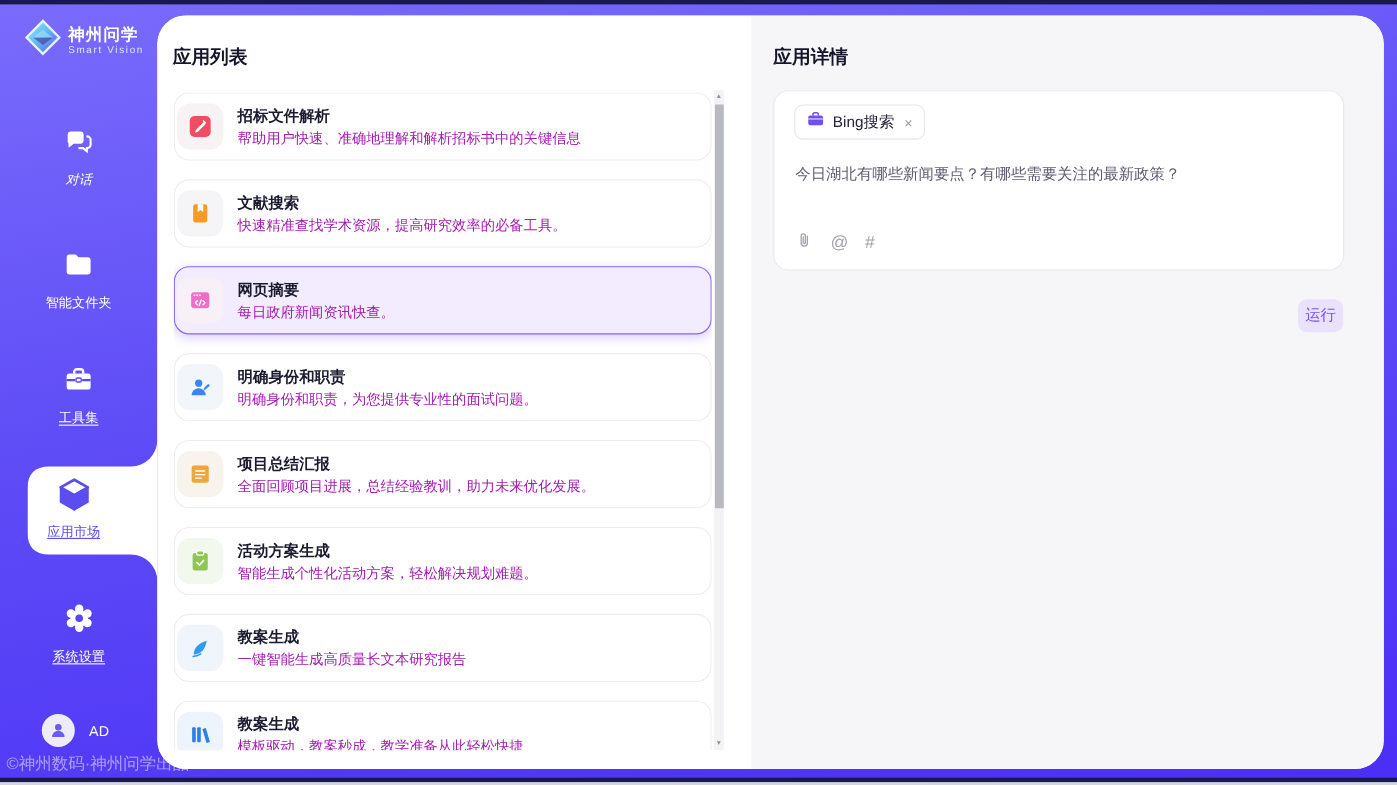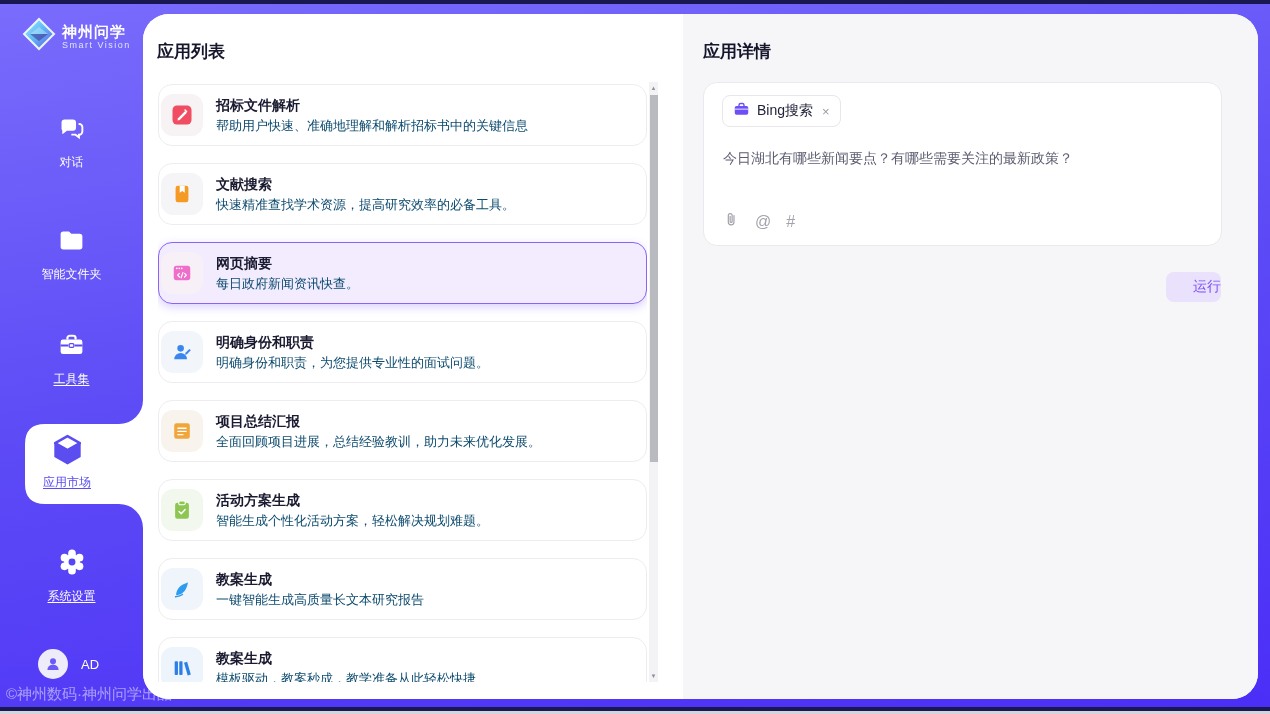--- a/index.html
+++ b/index.html
@@ -22,53 +22,53 @@
 
   .app-list { position:absolute; left:15px; top:70px; width:489px; height:598px; overflow:hidden; }
   .app-card { position:relative; height:62px; margin-bottom:17px; border:1px solid #ededf1;
               border-radius:14px; background:#fff; display:flex; align-items:center;
               padding:0 14px 0 2px; cursor:pointer; }
   .app-card.selected { border:1px solid var(--sel-border,#8a64f8); background:var(--sel-bg,#f2ecfe);
               box-shadow:0 3px 10px rgba(122,82,248,.28); }
   .card-icon { width:42px; height:42px; border-radius:12px; display:flex; align-items:center;
                justify-content:center; margin-right:13px; flex:none; background:#f5f5f7; }
   .card-title { font-size:14px; font-weight:bold; color:#1a1a30; line-height:16px; margin-bottom:5px; }
-  .card-desc { font-size:13px; color:#0c4a6e; line-height:15px; white-space:nowrap; }
+  .card-desc { font-size:13px; color:#a21caf; line-height:15px; white-space:nowrap; }
 
   .scrollbar { position:absolute; left:506px; top:68px; width:9px; height:600px; background:#f3f3f5; }
   .scroll-arrow { position:absolute; left:0; width:9px; text-align:center; font-size:6px; color:#90909a;
                   line-height:12px; cursor:pointer; }
   .scroll-arrow.up { top:0; }
   .scroll-arrow.down { bottom:0; }
   .scroll-thumb { position:absolute; top:13px; left:0.5px; width:8px; height:367px; background:#b9b9c0; }
 
   .detail-card { position:absolute; left:20px; top:68px; width:519px; height:164px; background:#fff;
                  border:1px solid #e9e9ee; border-radius:14px; }
   .chip { position:absolute; left:18px; top:12px; height:32px; border:1px solid #e6e6eb; border-radius:8px;
           display:inline-flex; align-items:center; padding:0 10px; gap:7px; background:#fff; cursor:pointer; }
   .chip-label { font-size:14px; color:#23233a; }
   .chip-close { font-size:13px; color:#9a9aa4; margin-left:2px; cursor:pointer; }
   .prompt-text { position:absolute; left:19px; top:66px; right:20px; font-size:14px; color:#5c5c70;
                  line-height:19px; cursor:text; }
   .attach-row { position:absolute; left:19px; bottom:14px; display:flex; align-items:center; gap:15px; }
   .attach-row span { color:#a2a2ac; font-size:16px; line-height:17px; cursor:pointer; }
-  .run-btn { position:absolute; right:37px; top:258px; width:55px; height:30px; border:none;
+  .run-btn { position:absolute; right:37px; top:258px; width:41px; height:30px; border:none;
              background:var(--run-bg,#eae1fd); color:var(--run-fg,#7a52f7); font-size:14px;
-             border-radius:8px; cursor:pointer; font-family:inherit;text-align:right; }
+             border-radius:8px; cursor:pointer; font-family:inherit; }
 
   
   .sidebar { position:absolute; left:0; top:4px; width:143px; height:703px; }
   .logo { position:absolute; left:19px; top:10px; display:flex; align-items:center; gap:3px; }
   .logo-title { font-size:15px; font-weight:bold; color:#fff; letter-spacing:1px; line-height:17px; }
   .logo-sub { font-size:9px; color:#dbe6ff; letter-spacing:1.5px; }
   .nav-item { position:absolute; left:0; width:143px; display:flex; flex-direction:column;
               align-items:center; gap:7px; color:#fff; cursor:pointer; }
   .nav-label { font-size:12px; color:#fff; }
   .nav-label.u { text-decoration:underline; text-underline-offset:2px; }
-  .nav-chat { top:110px; } .nav-folder { top:222px; } .nav-toolbox { top:327px; } .nav-settings { top:543px; }
+  .nav-chat { top:110px;font-style:italic; } .nav-folder { top:222px; } .nav-toolbox { top:327px; } .nav-settings { top:543px; }
   .bubble-svg { position:absolute; left:25px; top:396px; }
   .nav-selected { position:absolute; left:0; top:429px; width:134px; display:flex; flex-direction:column;
                   align-items:center; gap:4px; cursor:pointer; }
   .nav-selected .nav-label { color:#5b4df0; }
   .avatar-row { position:absolute; left:38px; top:645px; display:flex; align-items:center; gap:13px; cursor:pointer; }
   .avatar { width:30px; height:30px; border-radius:50%; background:#efecfa; display:flex;
             align-items:center; justify-content:center; }
   .avatar-label { font-size:13px; color:#fff; }
   .sidebar-footer { position:absolute; left:6px; top:681px; width:137px; font-size:15px;
                     color:rgba(255,255,255,.5); white-space:nowrap; }

